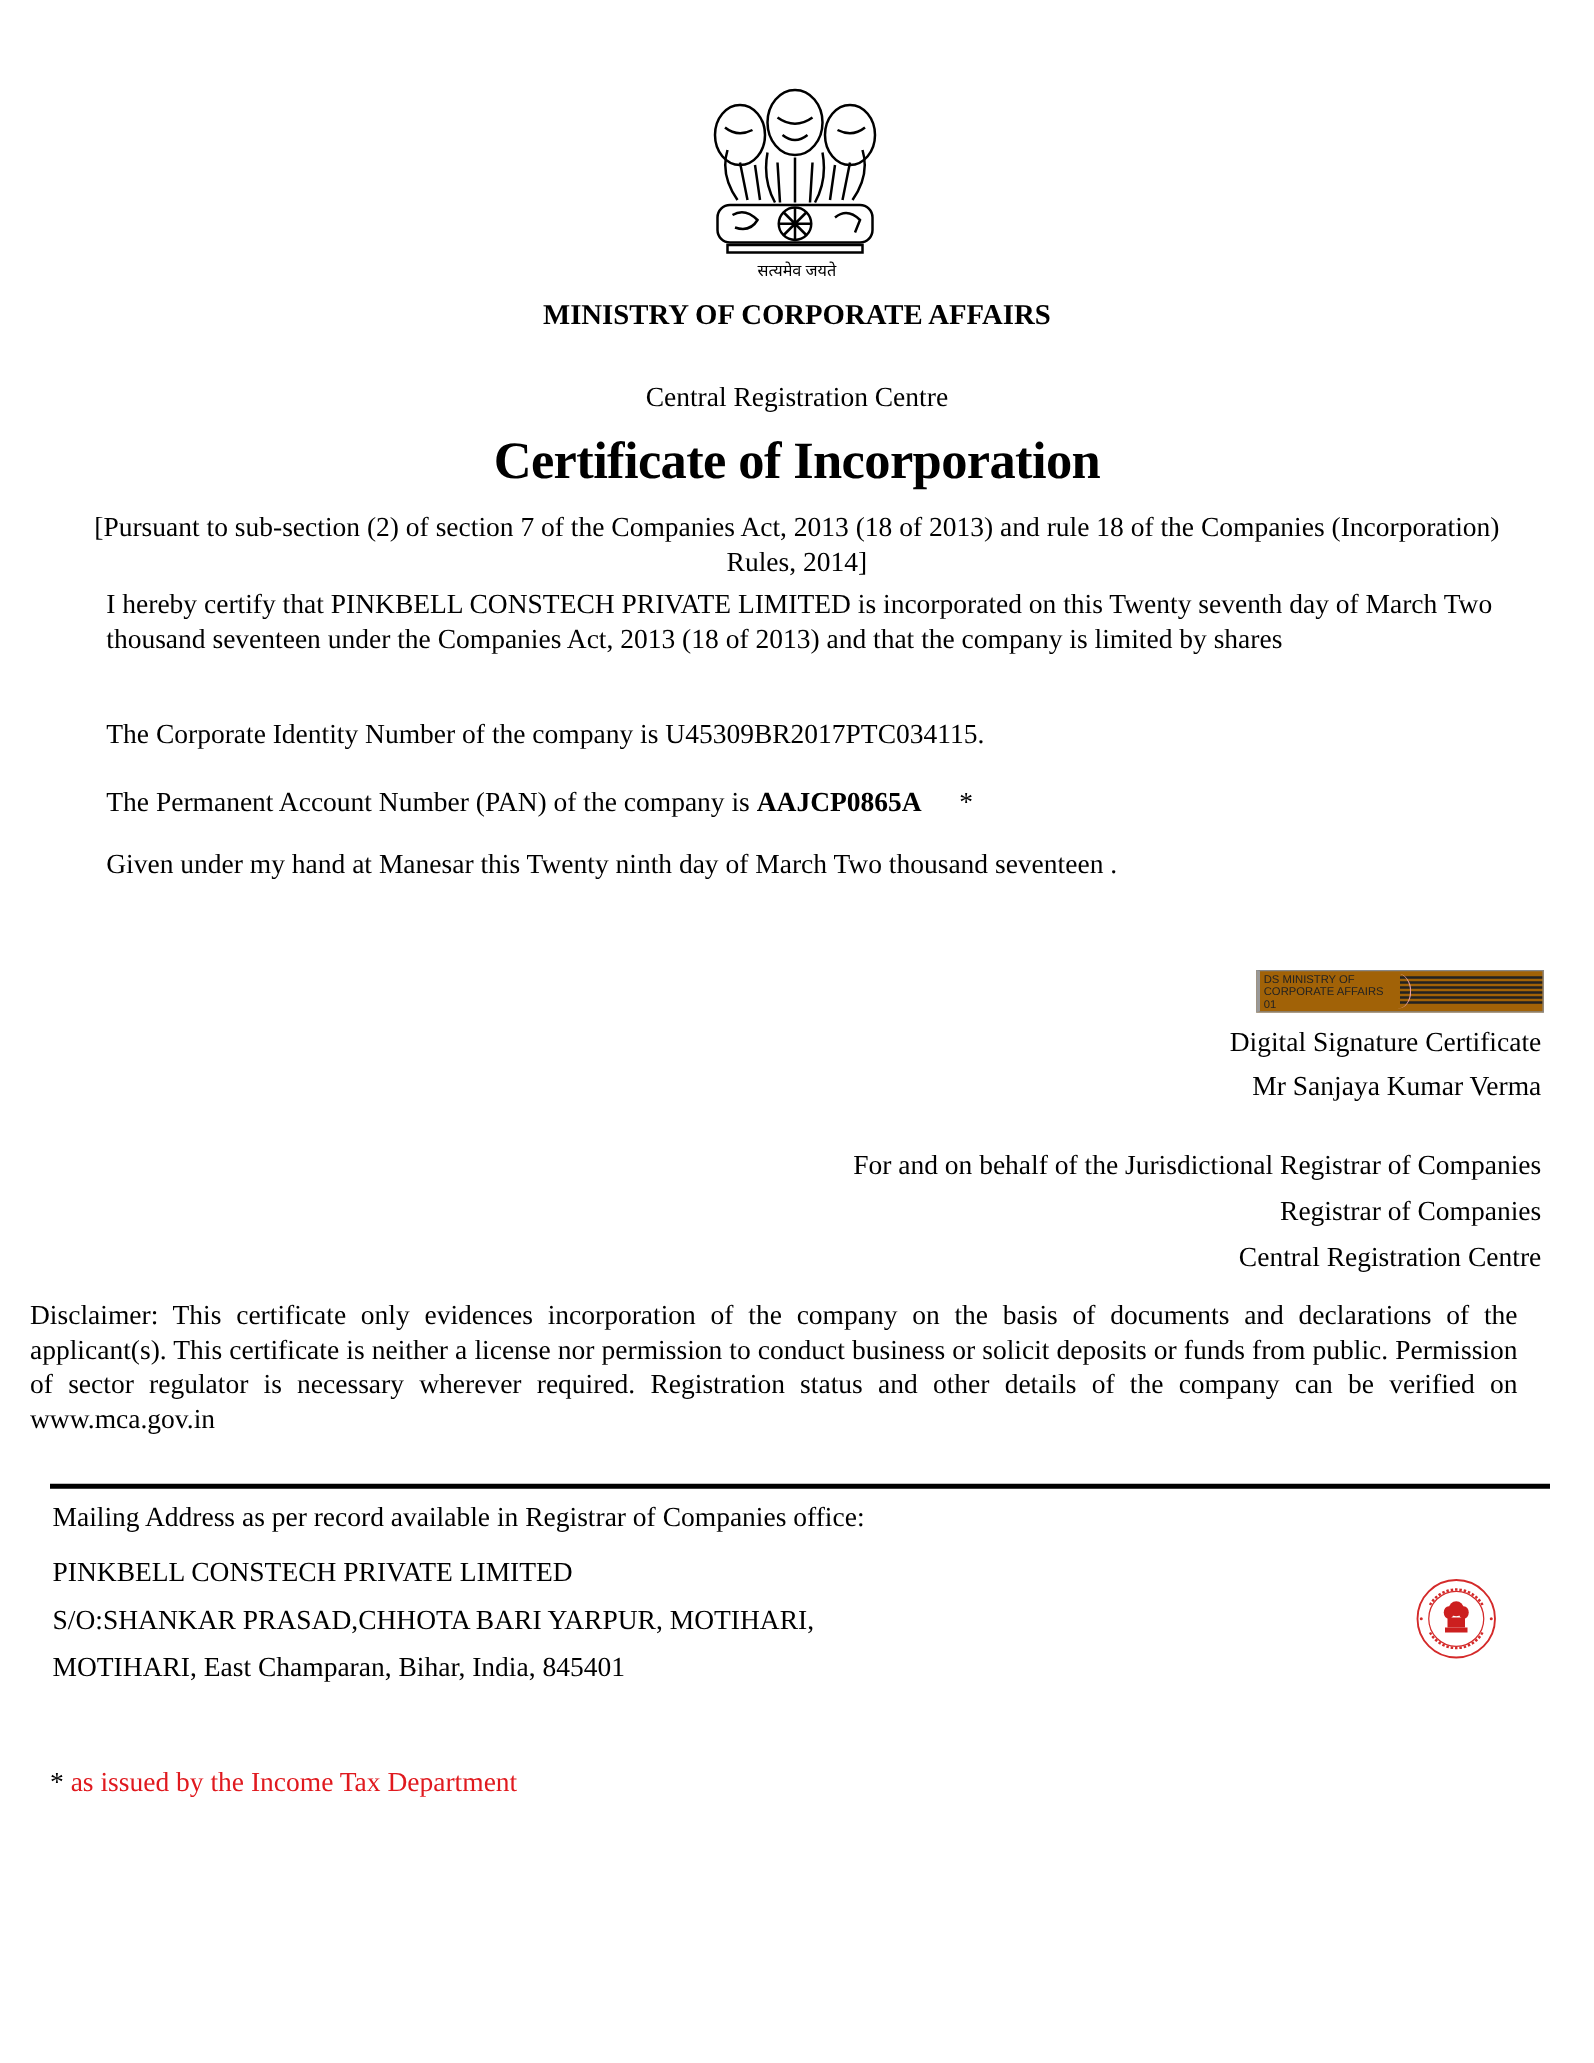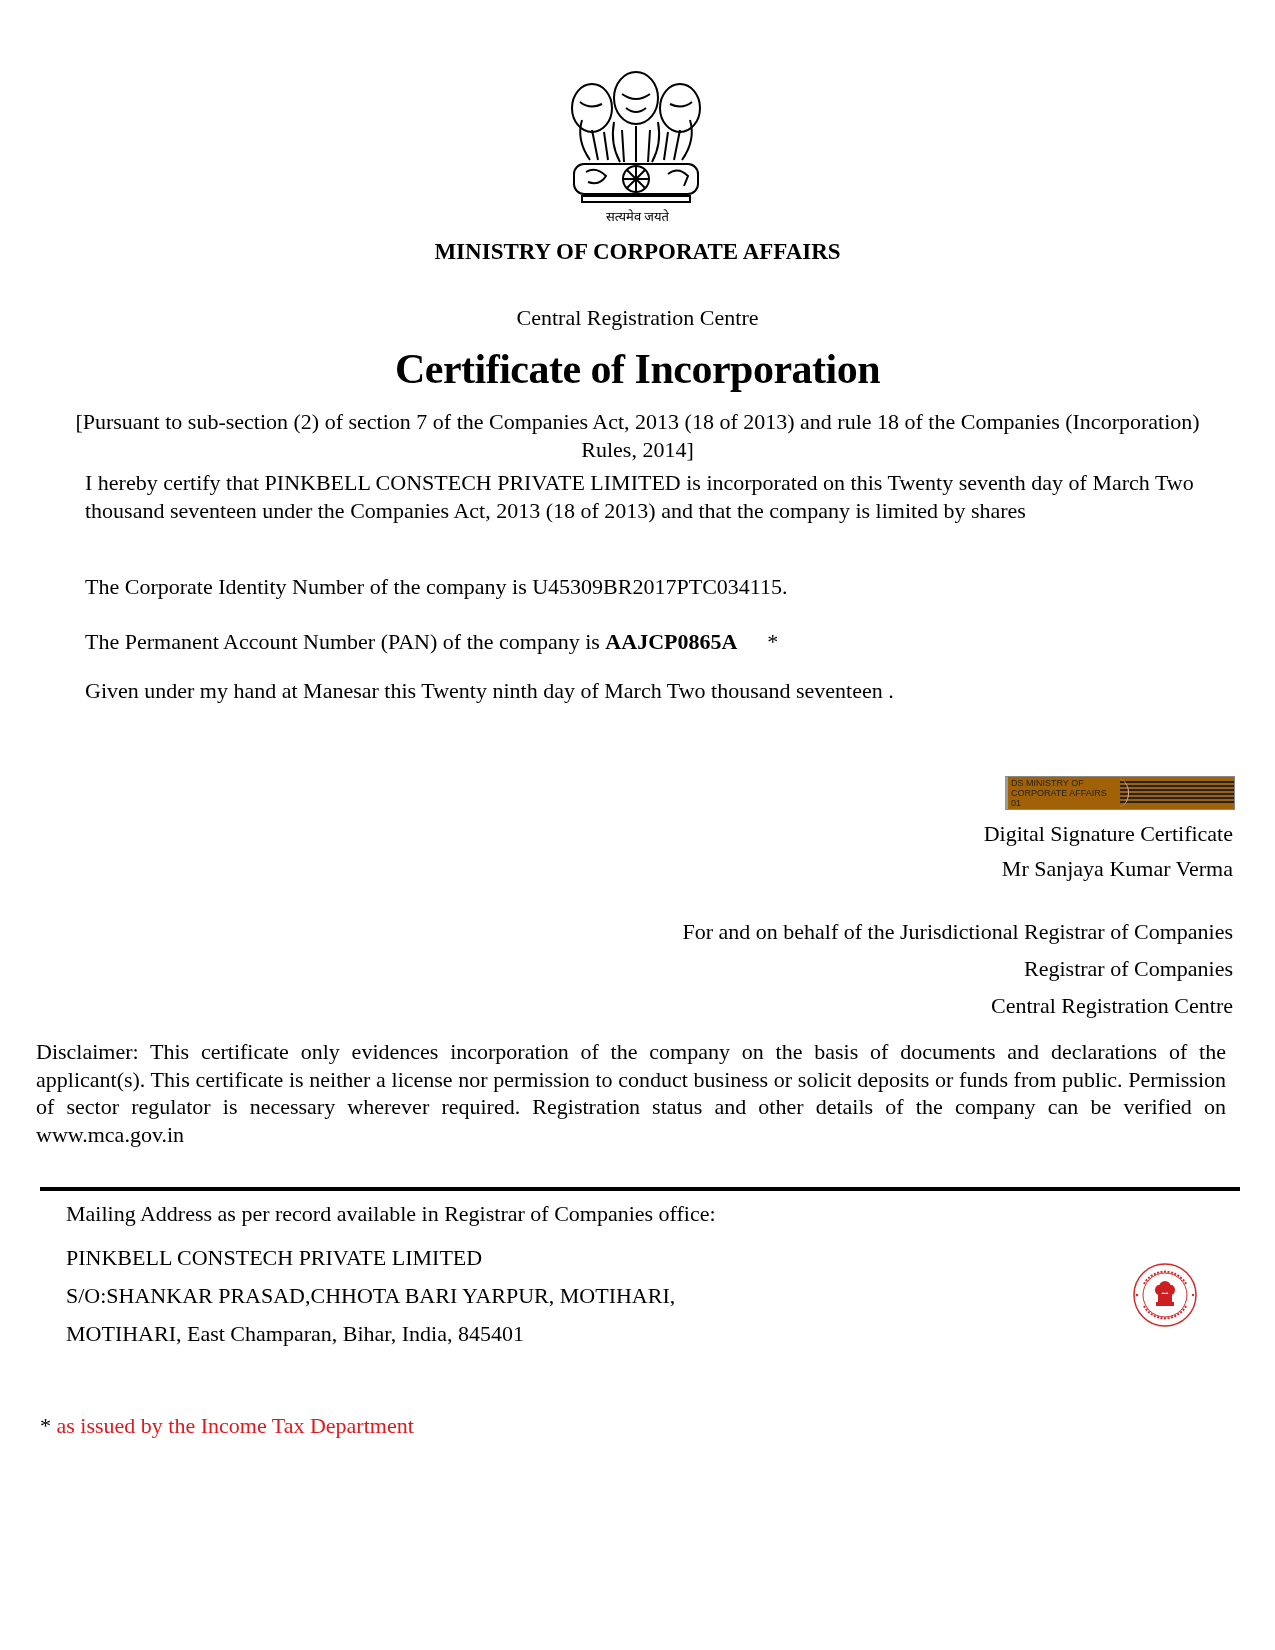--- a/index.html
+++ b/index.html
@@ -31,24 +31,24 @@
   .ds-right { flex: 1; height: 28px; padding-left: 4px; overflow: hidden; }
   .ds-right span { display: block; height: 2px; background: #222; margin: 2px 0; }
   .ds-swirl { position: absolute; left: 100px; top: 2px; width: 20px; height: 28px;
     border-right: 1px solid #e8a0a0; border-radius: 50%; }
   .right { right: 42px; text-align: right; font-size: 22px; line-height: 28px; white-space: nowrap; }
   .dsc { top: 820px; }
   .mr { top: 855px; }
   .behalf { top: 918px; }
   .roc { top: 955px; }
   .crc2 { top: 992px; }
-  .disclaimer { left: 36px; width: 1190px; top: 1038px; font-size: 22px; line-height: 27.5px; text-align: justify; }
+  .disclaimer { left: 24px; width: 1190px; top: 1038px; font-size: 22px; line-height: 27.5px; text-align: justify; }
   .rule { left: 40px; width: 1200px; top: 1187px; height: 4px; background: #000; }
   .mail-head { top: 1200px; }
-  .addr { left: 42px; font-size: 22px; line-height: 28px; white-space: nowrap; margin-left: 24px; }
+  .addr { left: 42px; font-size: 22px; line-height: 28px; white-space: nowrap; }
   .a1 { top: 1244px; }
   .a2 { top: 1282px; }
   .a3 { top: 1320px; }
   .roc-seal { left: 1132px; top: 1262px; width: 66px; height: 66px; }
   .footnote { left: 40px; top: 1413px; font-size: 22px; }
   .footnote .red { color: #e0191e; }
 </style>
 </head>
 <body>
 

